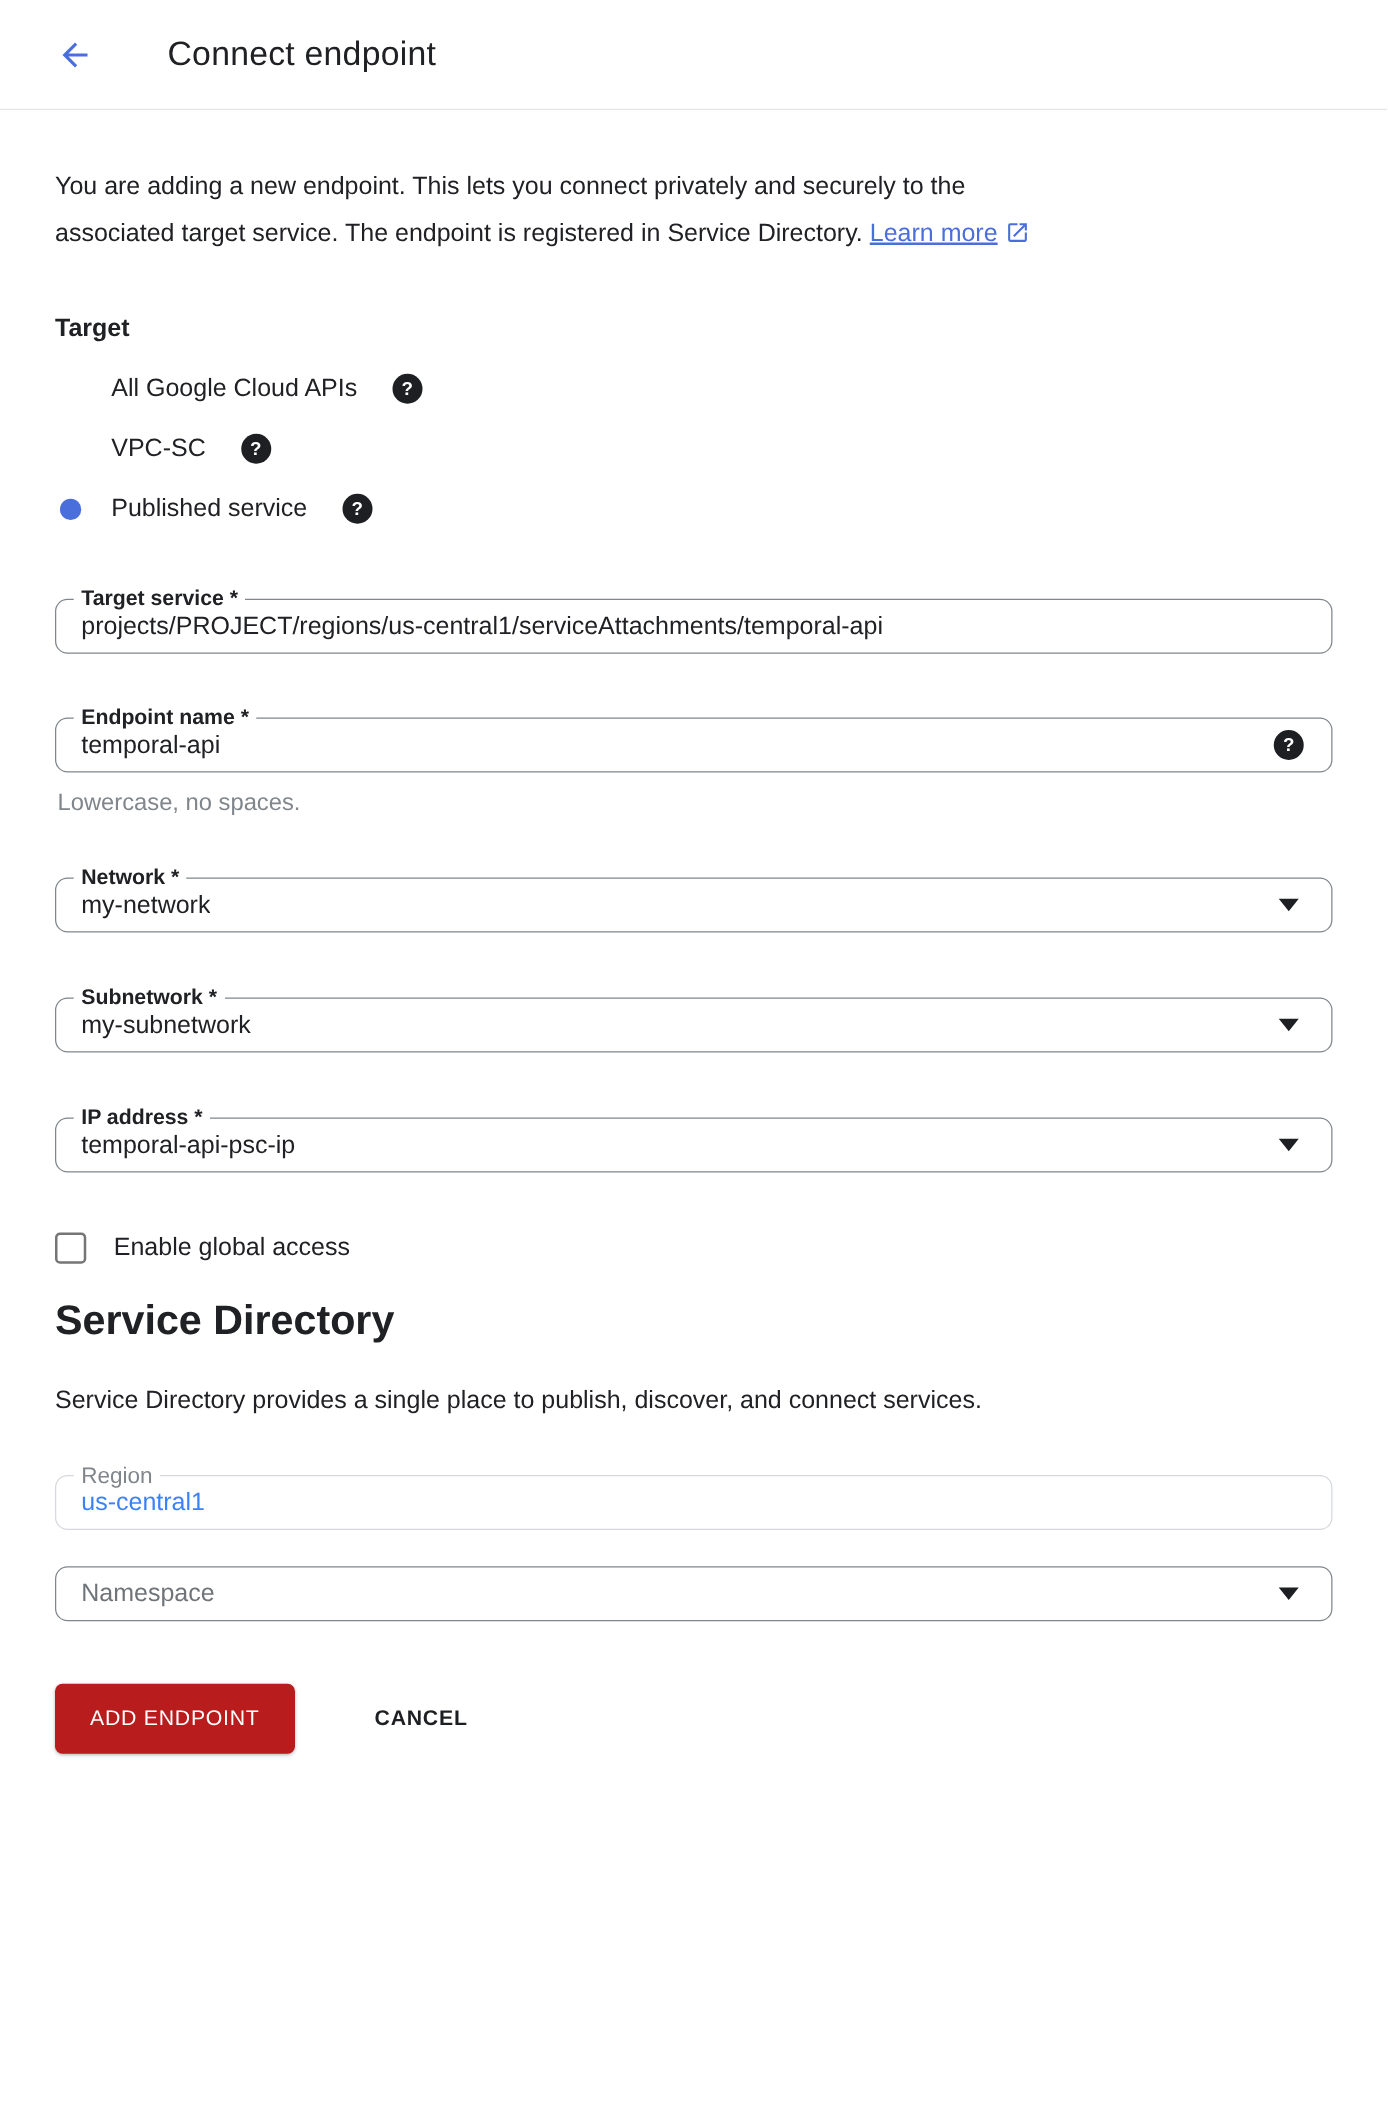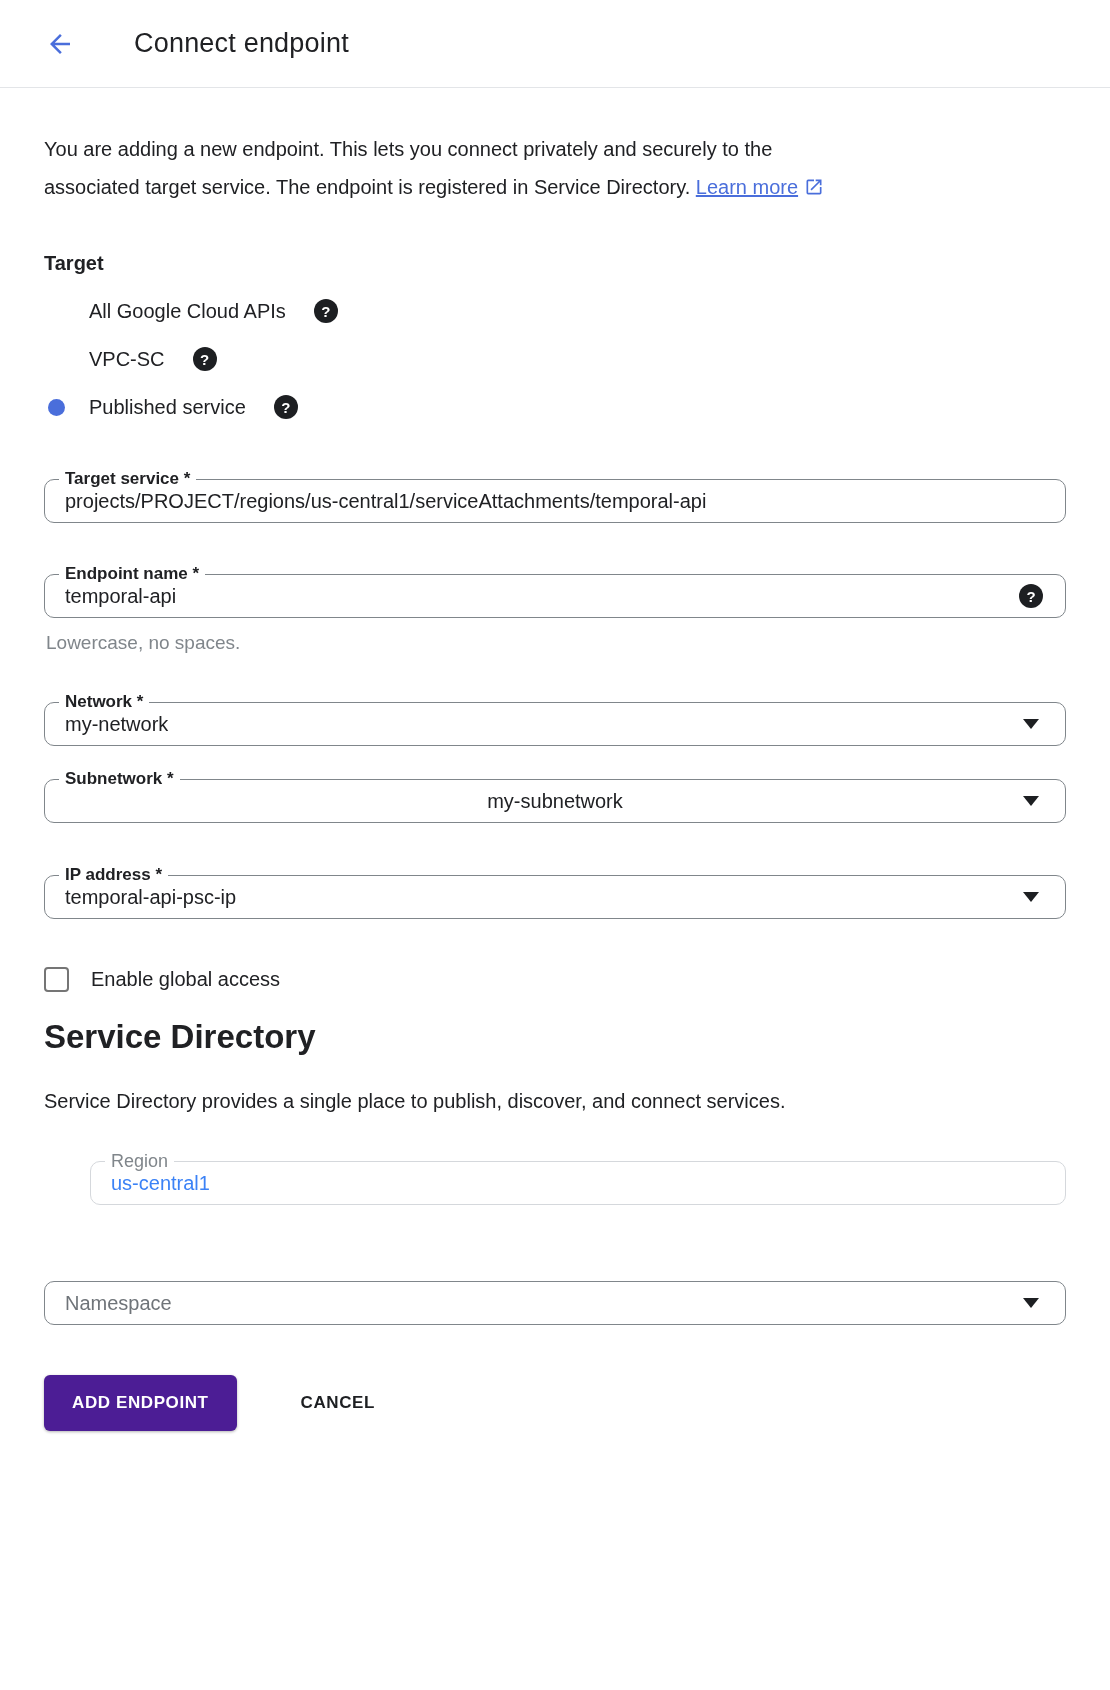--- a/index.html
+++ b/index.html
@@ -61,48 +61,48 @@
     position:absolute; right:26px; top:50%; margin-top:-5px;
     width:0; height:0; border-left:8px solid transparent; border-right:8px solid transparent;
     border-top:10px solid #1d1f22; cursor:pointer;
   }
   .field-help { position:absolute; right:22px; top:50%; transform:translateY(-50%); margin-left:0; }
   .helper-text { margin-top:14px; font-size:19px; color:#80868b; padding-left:2px; }
 
   .mt-ts { margin-top:48px; }
   .mt-en { margin-top:51px; }
   .mt-nw { margin-top:48px; }
-  .mt-sn { margin-top:33px;justify-content:center; }
+  .mt-sn { margin-top:52px; }
   .mt-ip { margin-top:52px; }
 
   
   .tfield.disabled { border-color:#d5d8dc; }
   .tfield.disabled .flabel { color:#80868b; font-weight:400; font-size:18px; }
   .tfield.disabled .fvalue { color:#3b82f6; }
   .fvalue.placeholder { color:#6f7479; }
 
   
   .checkbox-row { margin-top:48px; display:flex; align-items:center; cursor:pointer; }
   .checkbox {
     width:25px; height:25px; border:2.5px solid #757575; border-radius:4px; background:#fff; flex:0 0 auto;
   }
   .cb-label { margin-left:22px; font-size:20px; }
 
   
   .sd-heading { margin-top:26px; font-size:33px; font-weight:700; }
   .sd-desc { margin-top:34px; font-size:20px; }
-  .mt-region { margin-top:48px;margin-left:46px; }
-  .mt-ns { margin-top:76px; }
+  .mt-region { margin-top:48px; }
+  .mt-ns { margin-top:29px; }
 
   
   .actions { margin-top:50px; display:flex; align-items:center; }
   .primary-btn {
-    background:#4c1d95; color:#ffffff; border:none; border-radius:6px;
+    background:#b91c1c; color:#ffffff; border:none; border-radius:6px;
     height:56px; padding:0 28px; font-family:"Liberation Sans", sans-serif;
-    font-size:17px; font-weight:700; letter-spacing:.6px; cursor:pointer;
+    font-size:17px; font-weight:400; letter-spacing:.6px; cursor:pointer;
     box-shadow:0 1px 3px rgba(0,0,0,.3);
   }
   .text-btn {
     background:none; border:none; margin-left:64px; color:#1d1f22;
     font-family:Liberation Sans, sans-serif; font-size:17px; font-weight:700;
     letter-spacing:.6px; cursor:pointer;
   }
 </style>
 </head>
 <body>

